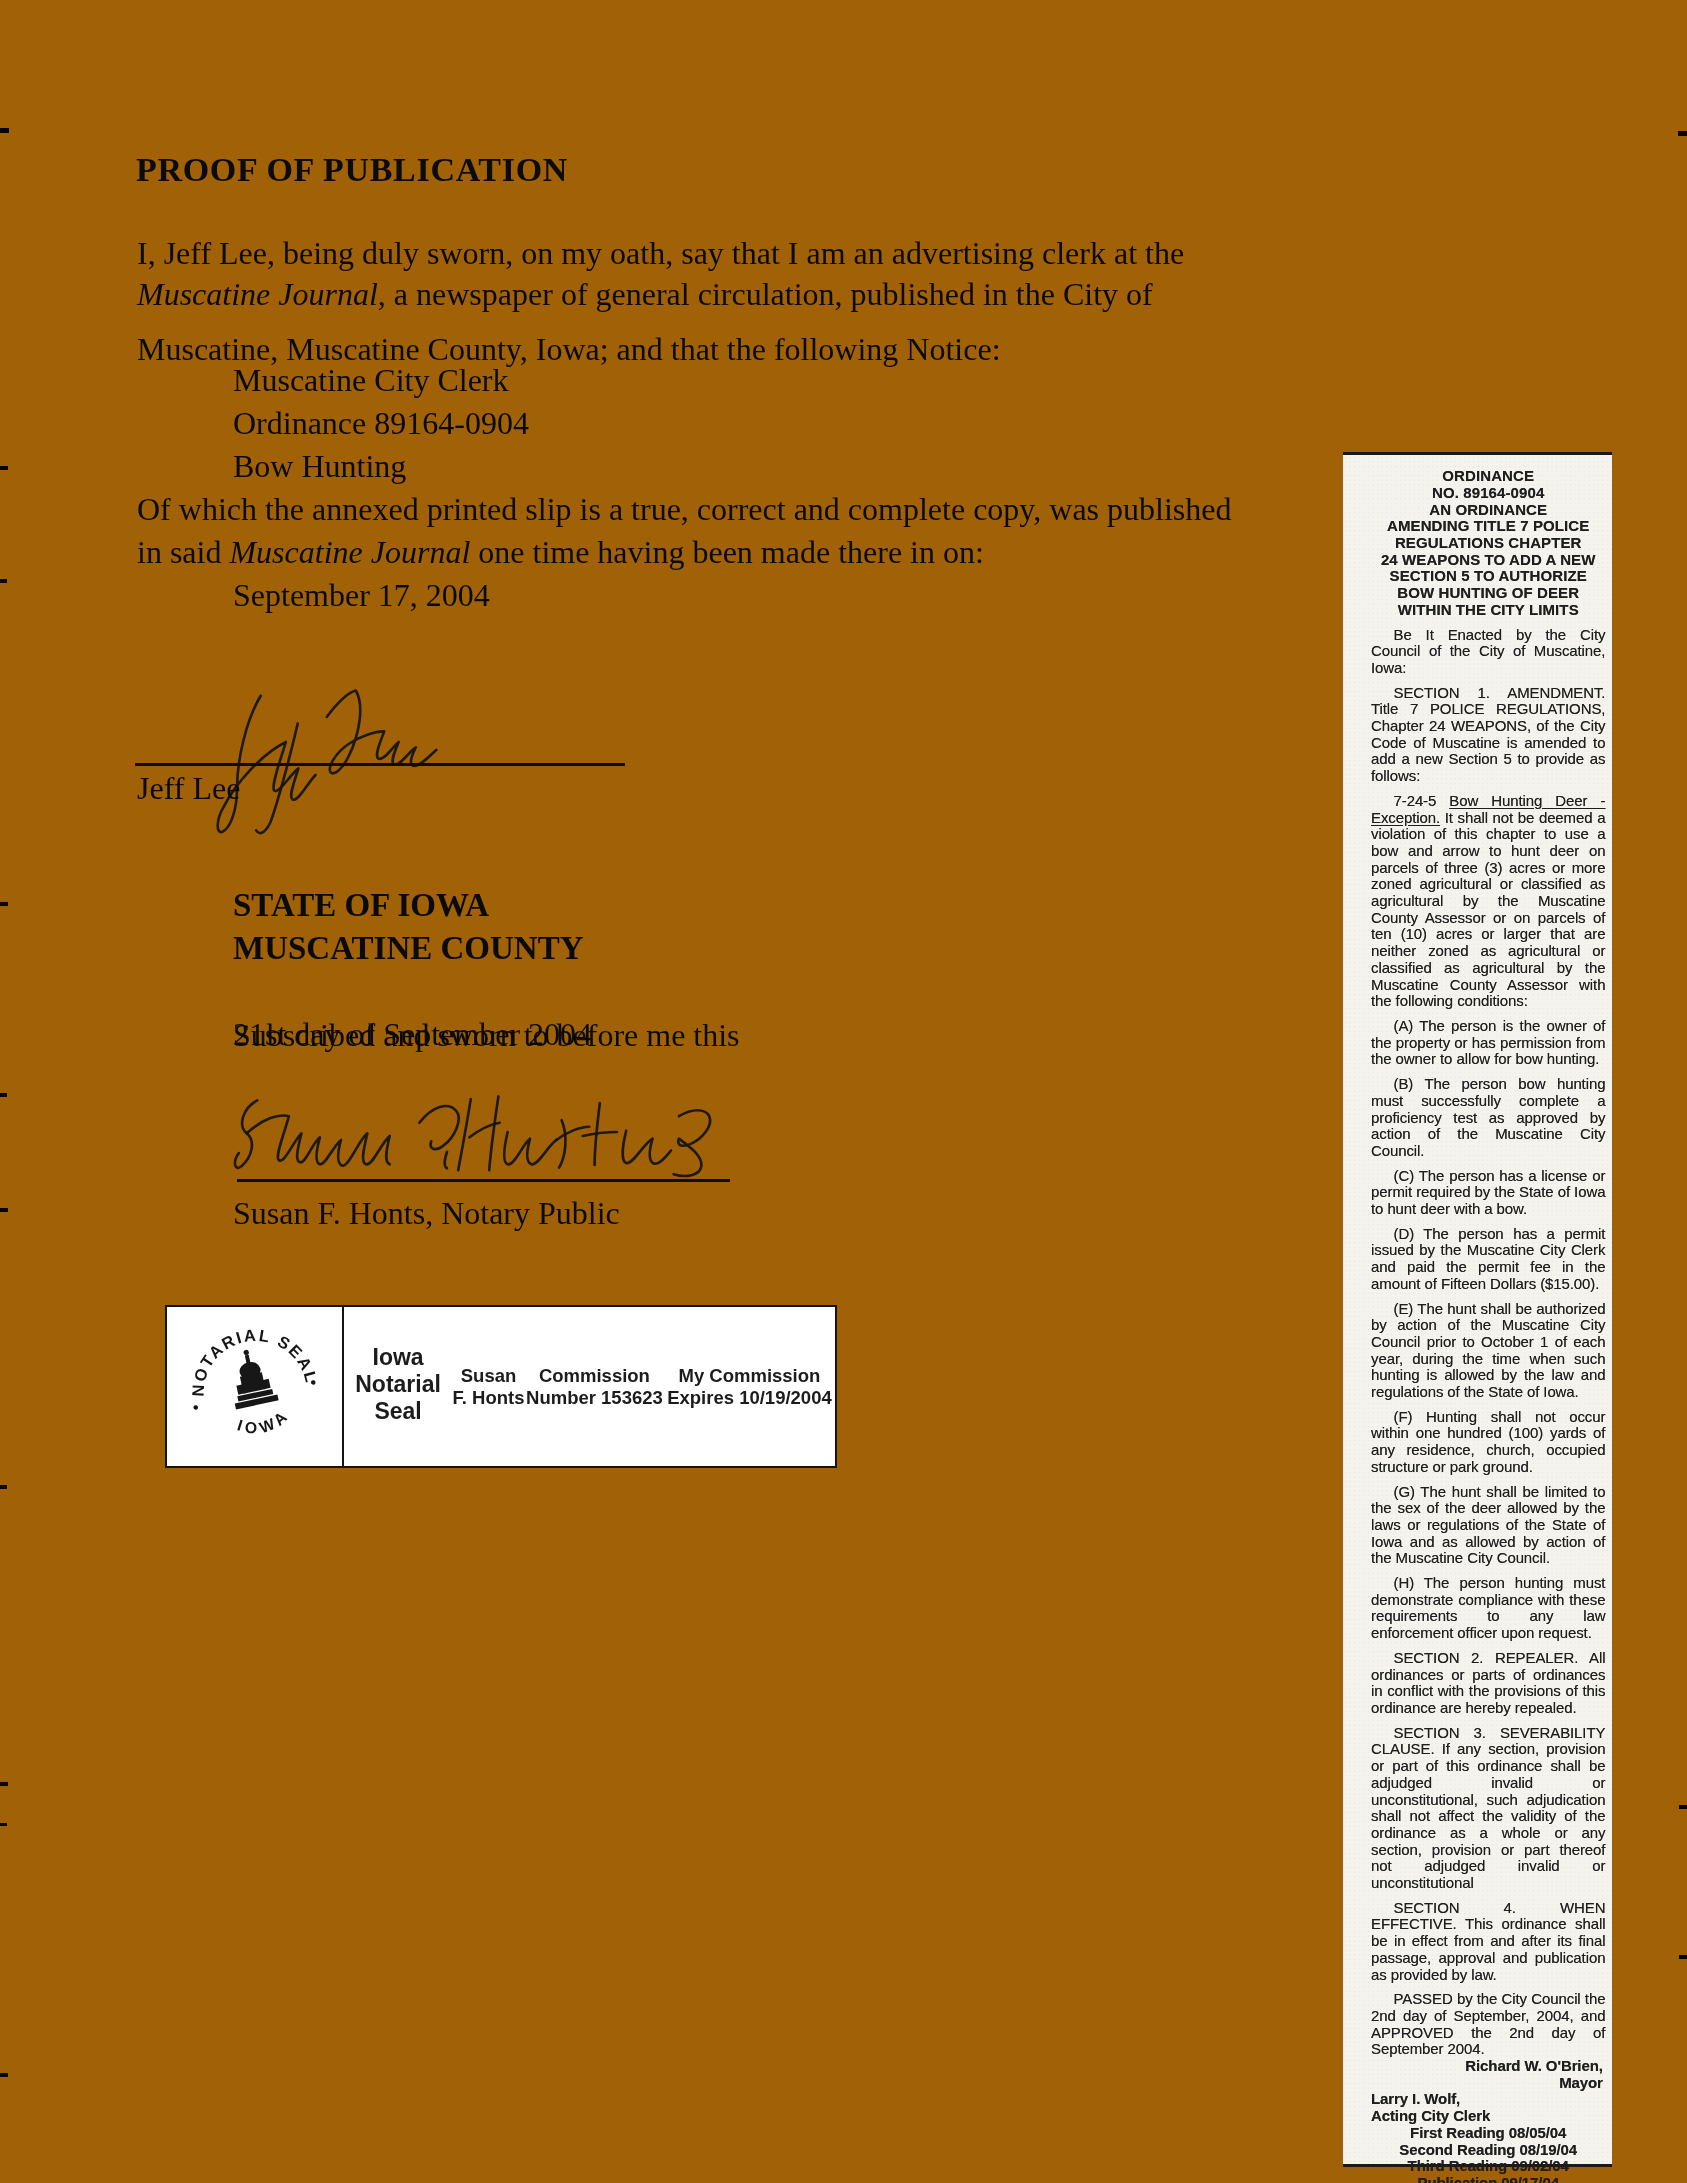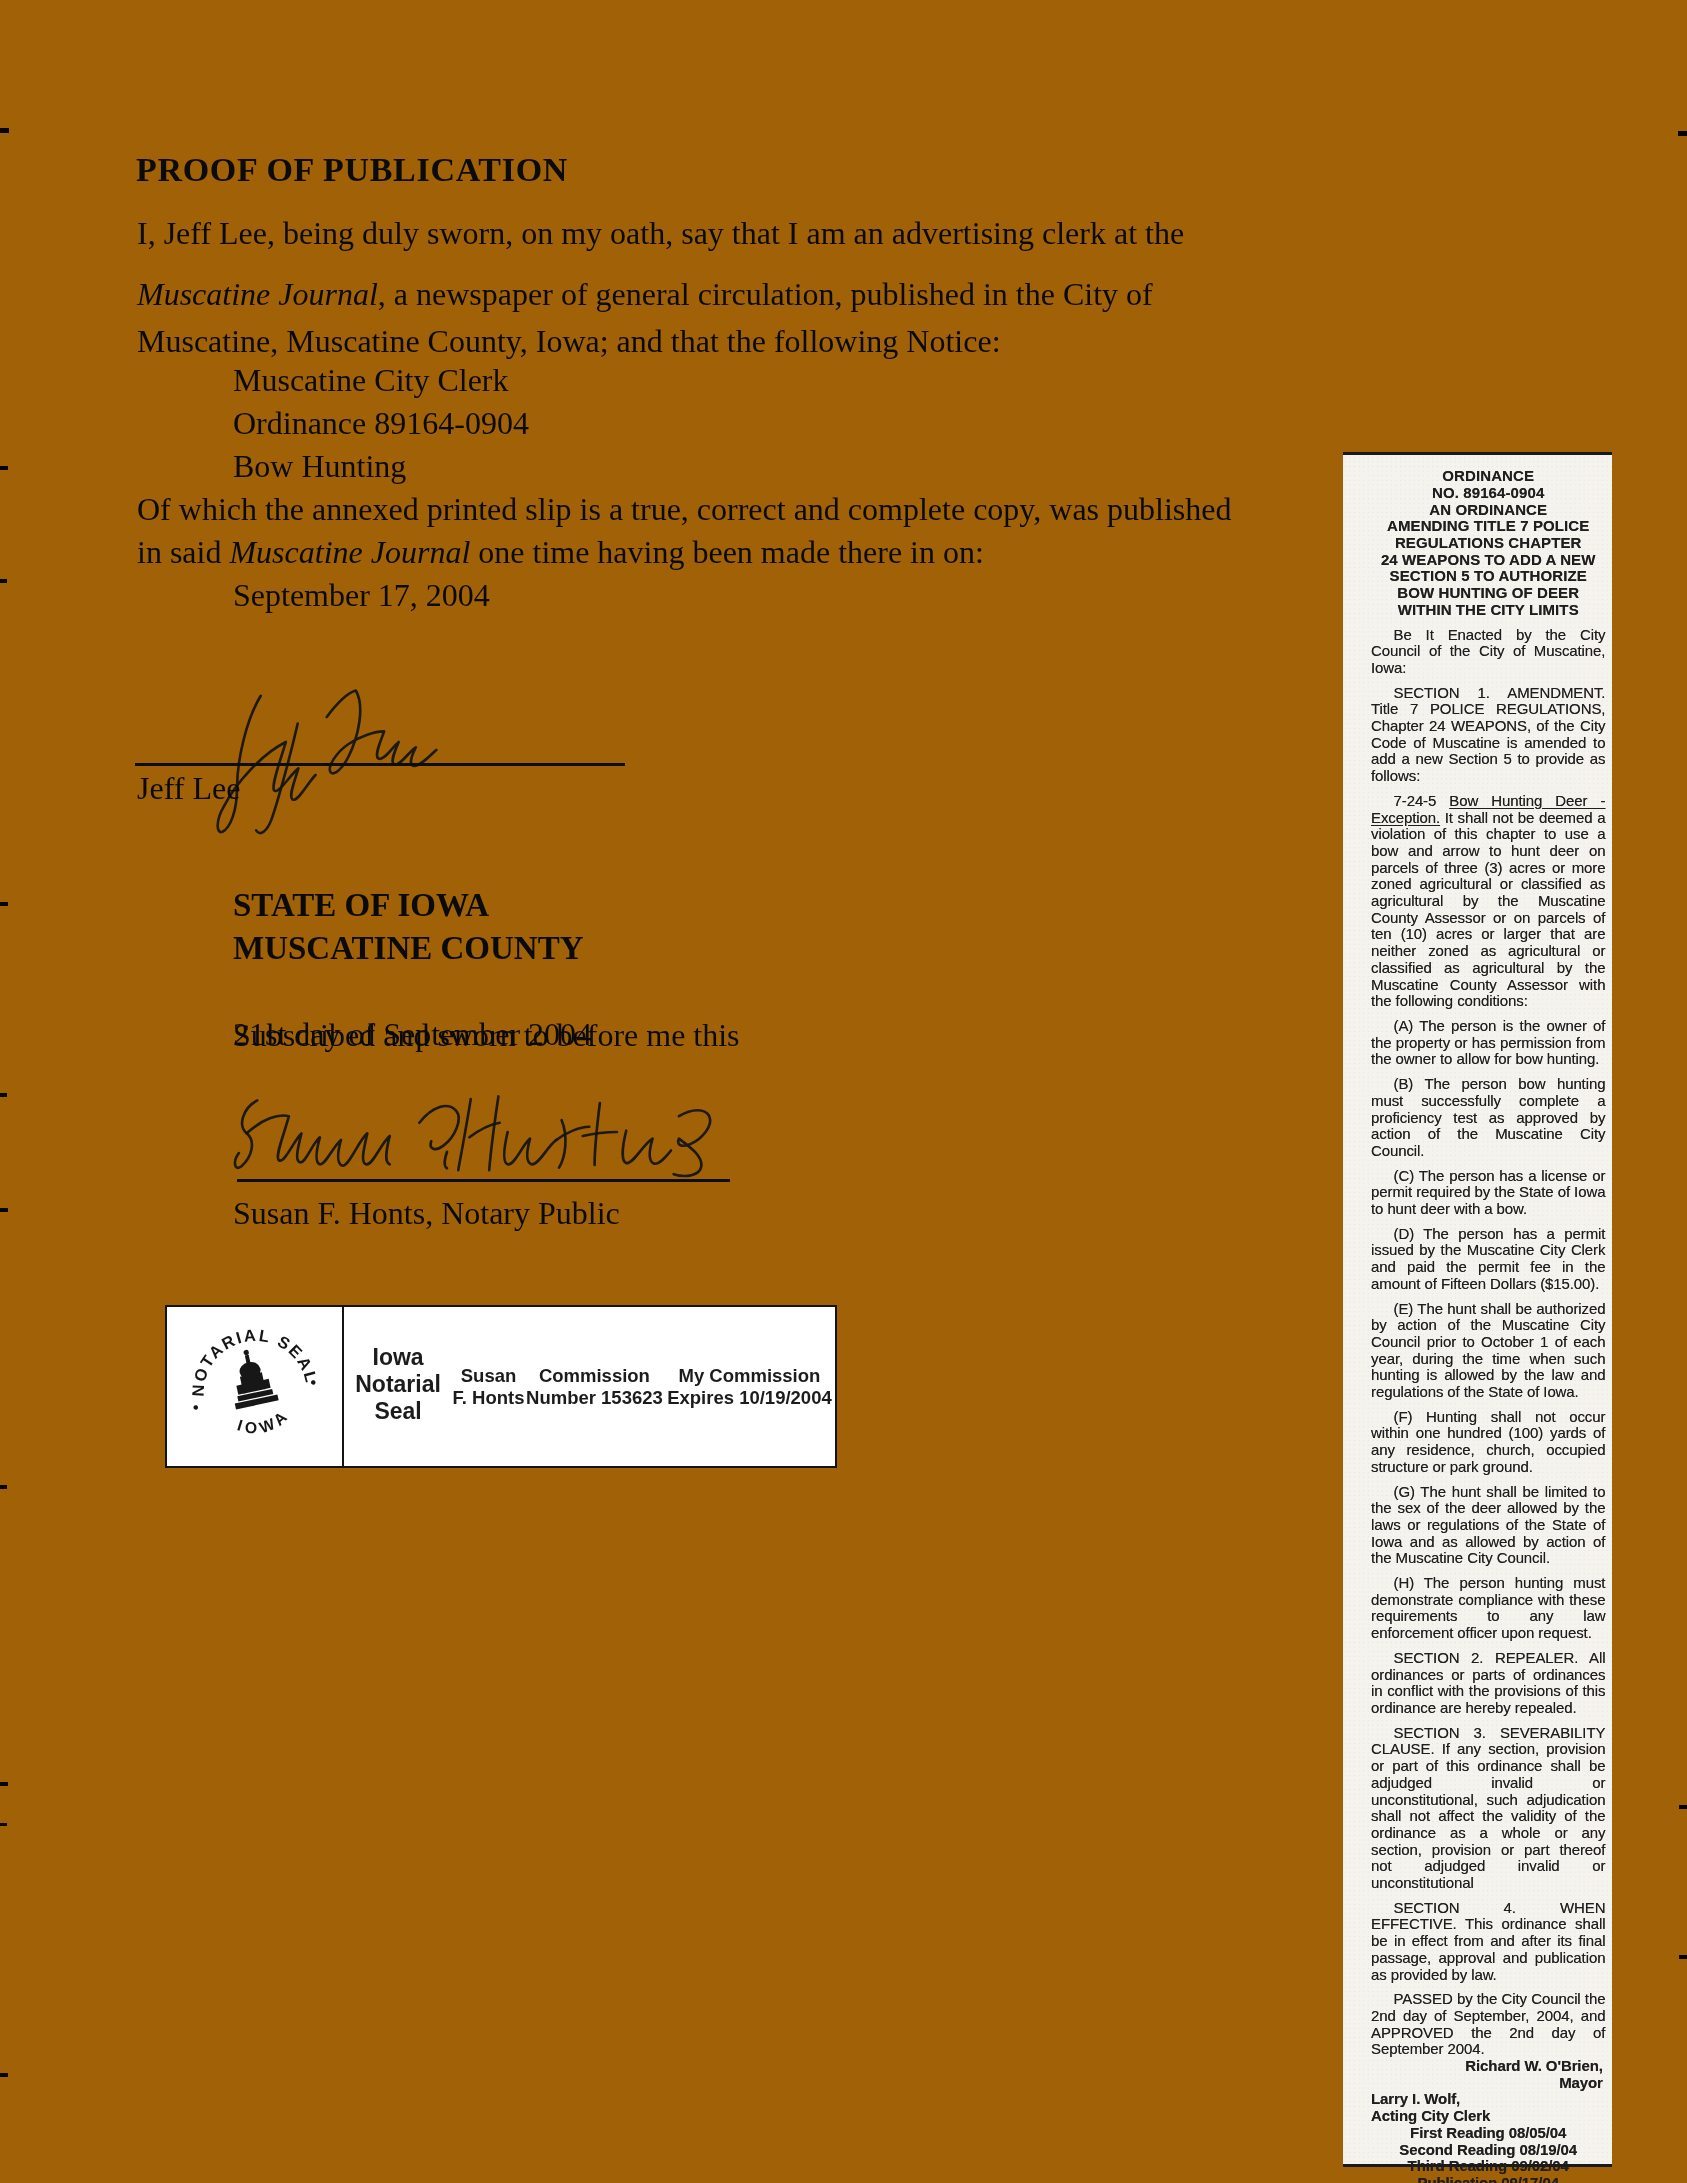--- a/index.html
+++ b/index.html
@@ -60,23 +60,23 @@
   <div class="art" style="left:0;top:1485px;width:6.6px;height:4px;"></div>
   <div class="art" style="left:0;top:1782px;width:8px;height:4px;"></div>
   <div class="art" style="left:0;top:1823px;width:6.6px;height:3.3px;"></div>
   <div class="art" style="left:0;top:2073px;width:8px;height:4px;"></div>
   <div class="art" style="left:1678px;top:131px;width:9.3px;height:4.6px;"></div>
   <div class="art" style="left:1679px;top:1805px;width:8px;height:4px;"></div>
   <div class="art" style="left:1679px;top:1955px;width:8px;height:4px;"></div>
 
   <div id="heading">PROOF OF PUBLICATION</div>
 
-  <div class="L" style="top:216px;">I, Jeff Lee, being duly sworn, on my oath, say that I am an advertising clerk at the</div>
+  <div class="L" style="top:236px;">I, Jeff Lee, being duly sworn, on my oath, say that I am an advertising clerk at the</div>
   <div class="L" style="top:277px;"><i>Muscatine Journal</i><span>, a newspaper of general circulation, published in the City of</span></div>
-  <div class="L" style="top:324px;">Muscatine, Muscatine County, Iowa; and that the following Notice:</div>
+  <div class="L" style="top:332px;">Muscatine, Muscatine County, Iowa; and that the following Notice:</div>
 
   <div class="L ind" style="top:363px;">Muscatine City Clerk</div>
   <div class="L ind" style="top:406px;">Ordinance 89164-0904</div>
   <div class="L ind" style="top:449px;">Bow Hunting</div>
 
   <div class="L" style="top:492px;">Of which the annexed printed slip is a true, correct and complete copy, was published</div>
   <div class="L" style="top:535px;"><span>in said </span><i>Muscatine Journal</i><span> one time having been made there in on:</span></div>
   <div class="L ind" style="top:578px;">September 17, 2004</div>
 
   <svg class="sig-svg" style="left:197px;top:676px;" width="311" height="165" viewBox="0 0 470 250">

